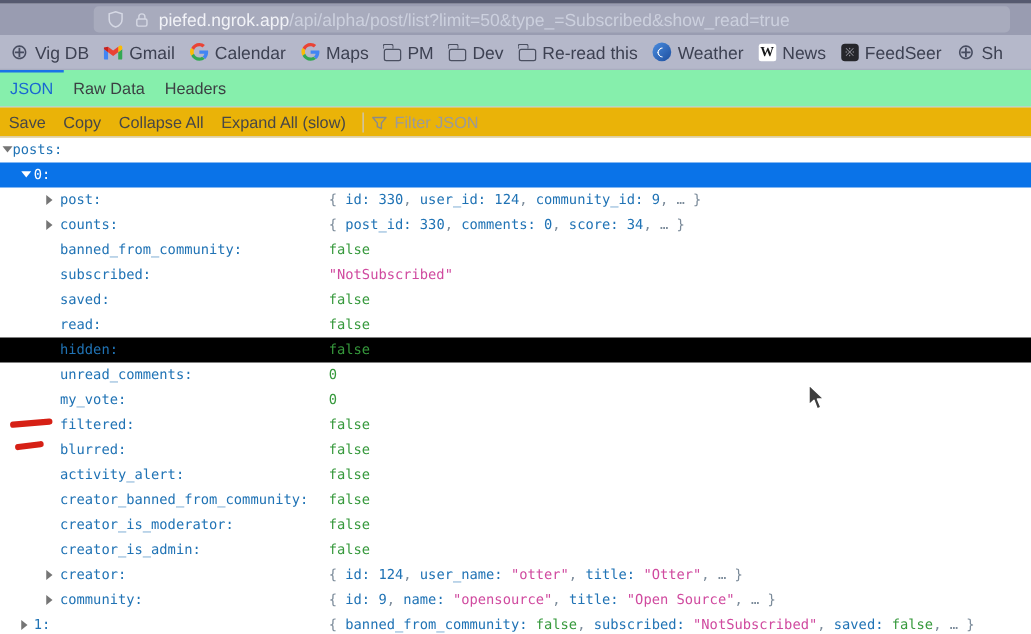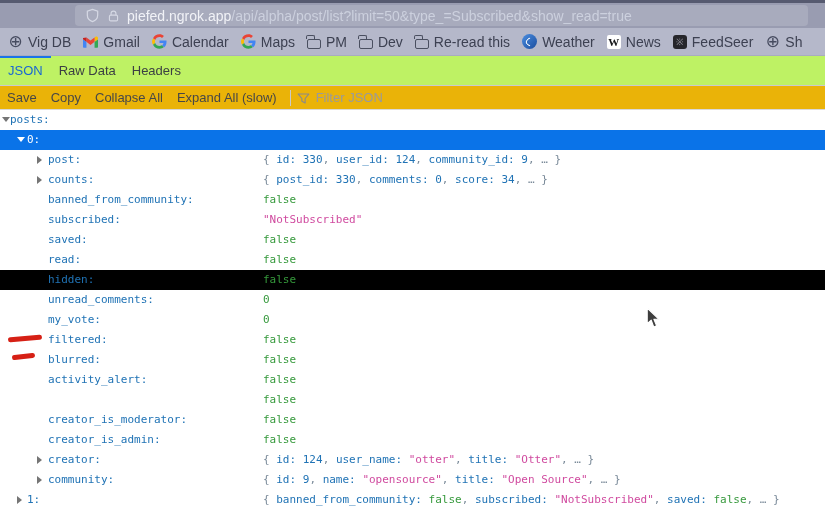--- a/index.html
+++ b/index.html
@@ -30,21 +30,21 @@
                     display:inline-flex; align-items:center; justify-content:center; }
   .weather-icon { width:15px; height:15px; border-radius:50%;
                   background:linear-gradient(135deg,#4a8de0,#1d4e9e); position:relative; }
   .weather-icon::after { content:''; position:absolute; top:3.5px; left:3.5px; width:6px; height:6px;
                          border:1.6px solid transparent; border-bottom-color:#fff; border-left-color:#fff;
                          border-radius:50%; transform:rotate(45deg); }
   .feedseer-icon { width:14px; height:14px; background:#26262b; border-radius:3px; color:#9a9aa4;
                    font-size:9px; display:inline-flex; align-items:center; justify-content:center; }
 
   
-  #tab-bar { height:30px; background:#bef264; border-bottom:1px solid #c9cbce; display:flex; }
+  #tab-bar { height:30px; background:#86efac; border-bottom:1px solid #c9cbce; display:flex; }
   .tab { padding:0 8px; display:flex; align-items:center; font-size:13px; color:#3c4043; position:relative; }
   .tab.active { color:#1967d2; }
   .tab.active::before { content:''; position:absolute; top:0; left:0; right:0; height:2px; background:#1a73e8; }
 
   
   #toolbar { height:24px; background:#eab308; border-bottom:1px solid #d9d9d9; display:flex;
              align-items:center; font-size:13px; color:#474747; }
   .tbtn { padding:0 7px; }
   .tb-sep { width:1px; height:16px; background:#c9c9c9; margin:0 6px; }
   #filter-box { display:flex; align-items:flex-end; gap:6px; }
@@ -244,20 +244,21 @@
     </div>
     <div class="row">
       <span class="k" style="left: 48px;">blurred:</span>
       <span class="val"><span class="t-n">false</span></span>
     </div>
     <div class="row">
       <span class="k" style="left: 48px;">activity_alert:</span>
       <span class="val"><span class="t-n">false</span></span>
     </div>
     <div class="row">
+      <span class="k" style="left: 48px;">creator_banned_from_community:</span>
       <span class="val"><span class="t-n">false</span></span>
     </div>
     <div class="row">
       <span class="k" style="left: 48px;">creator_is_moderator:</span>
       <span class="val"><span class="t-n">false</span></span>
     </div>
     <div class="row">
       <span class="k" style="left: 48px;">creator_is_admin:</span>
       <span class="val"><span class="t-n">false</span></span>
     </div>

